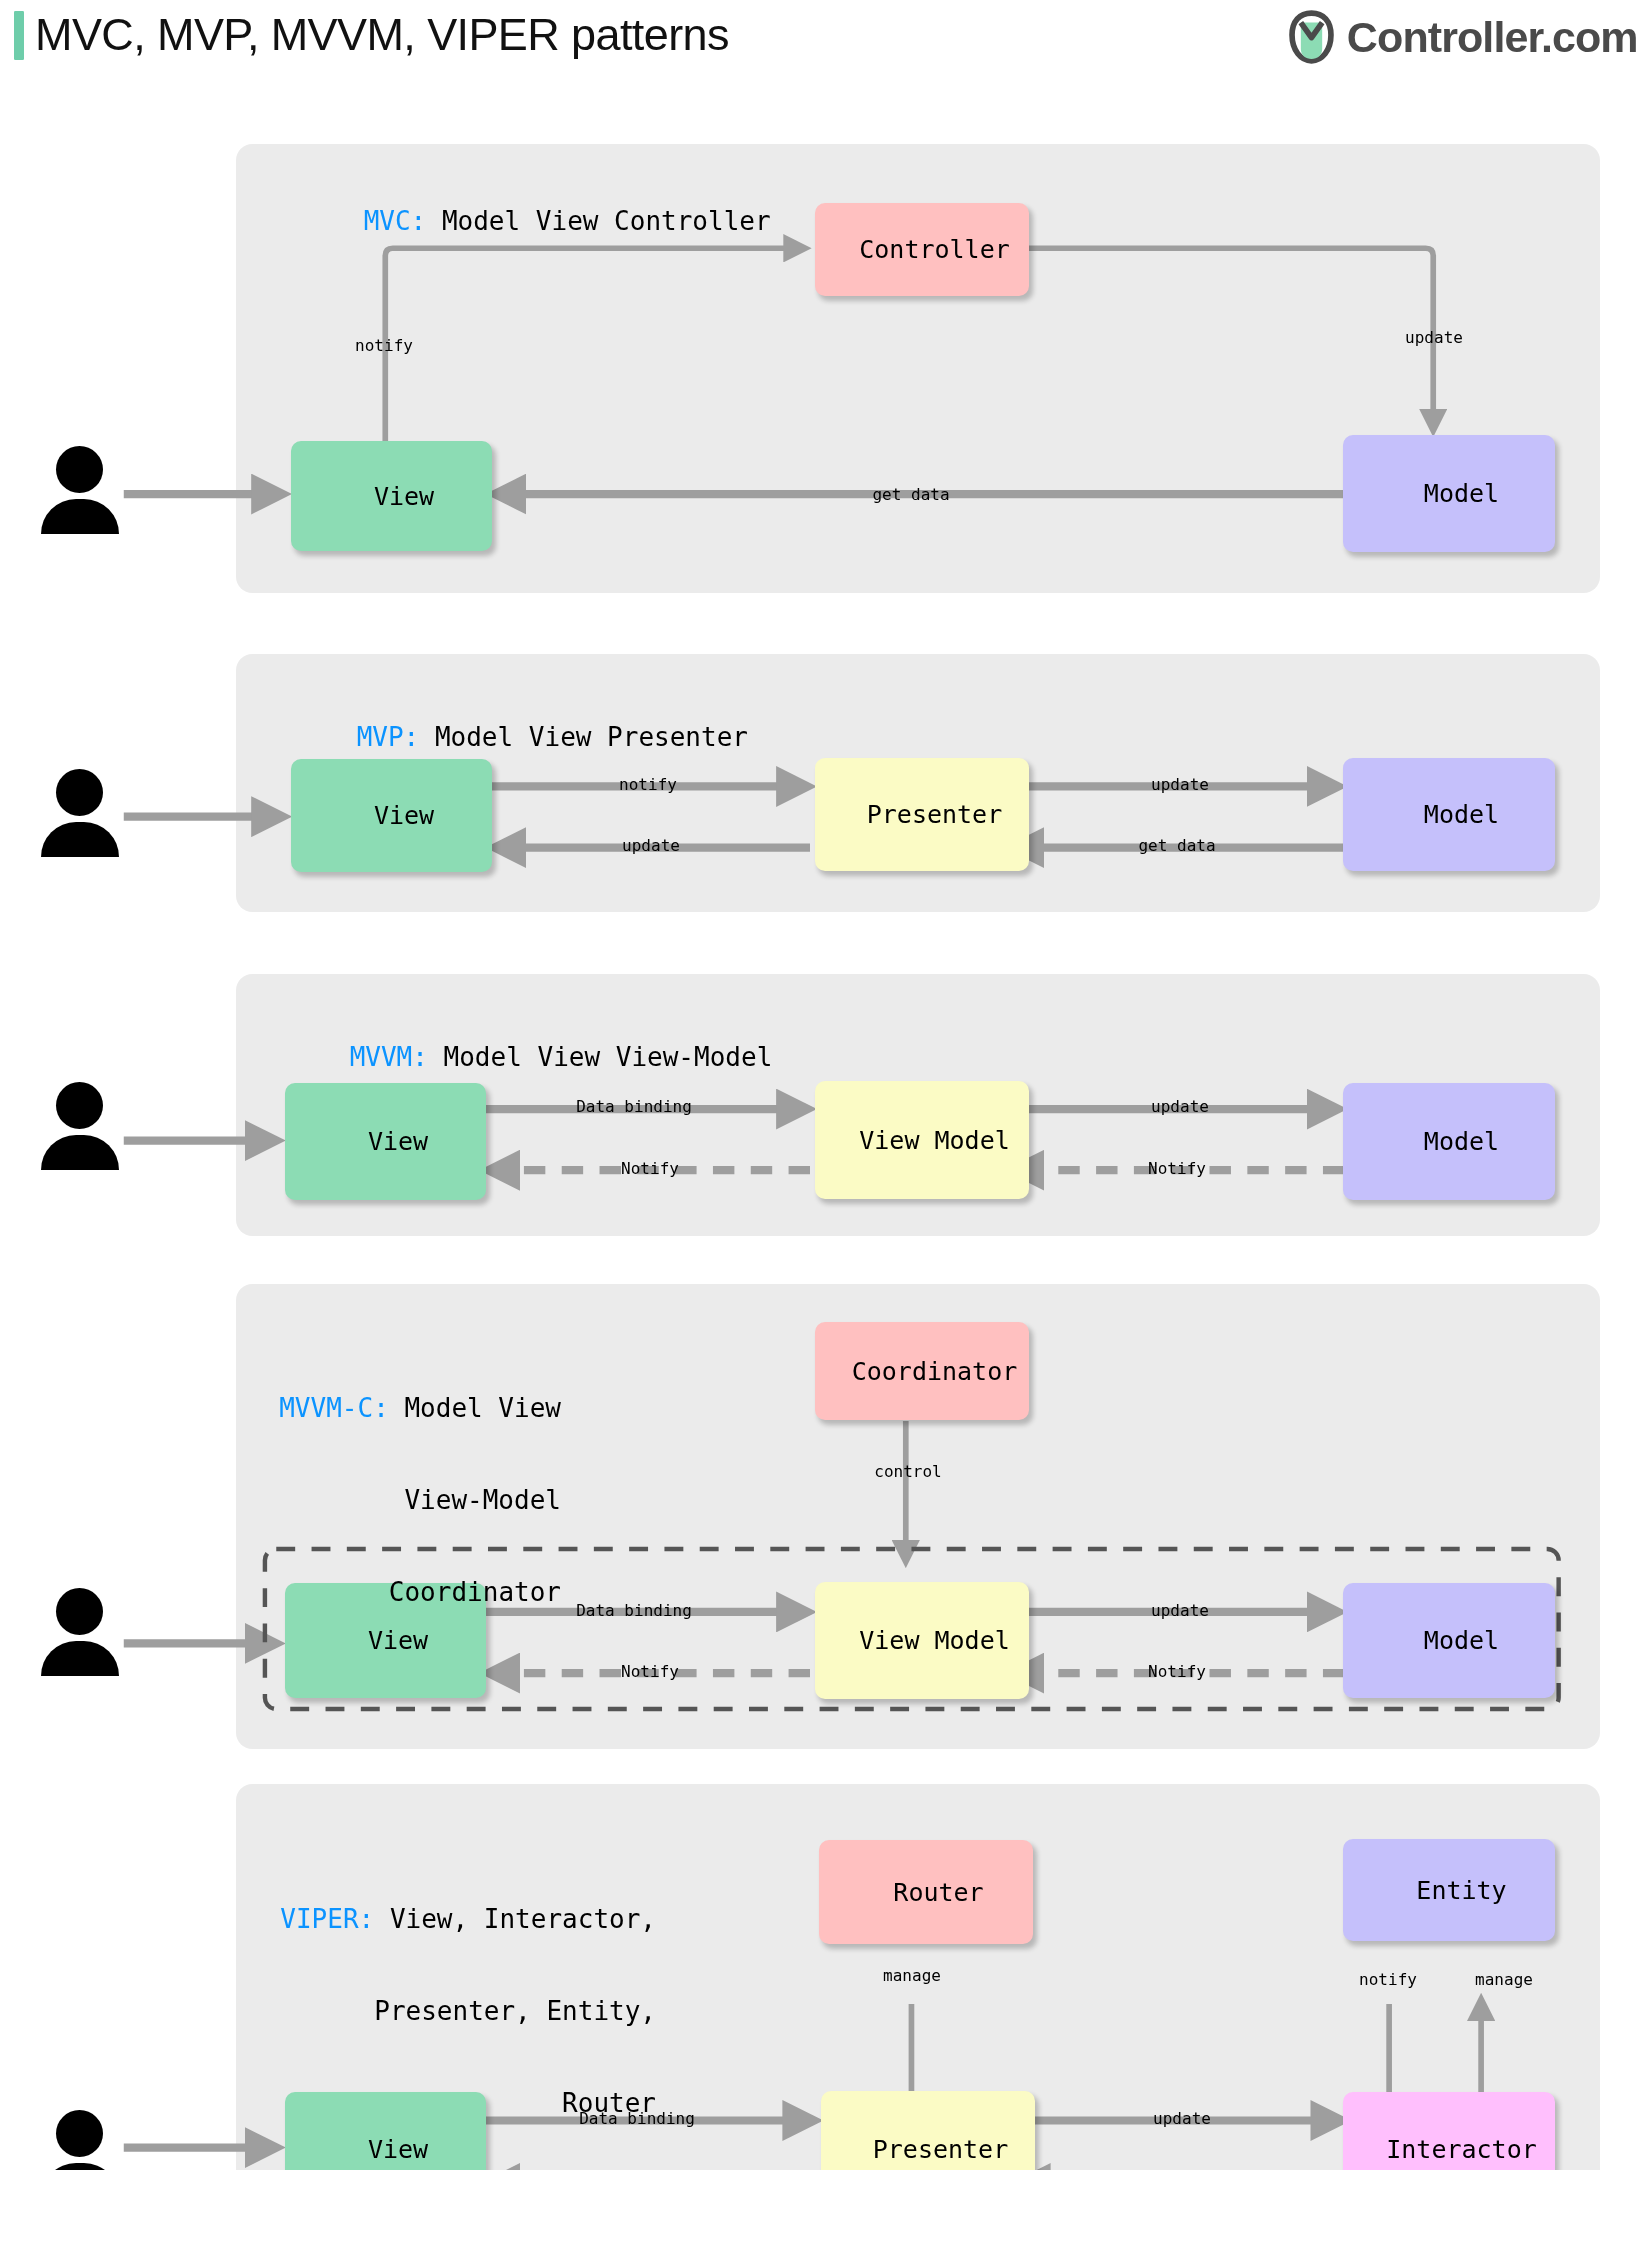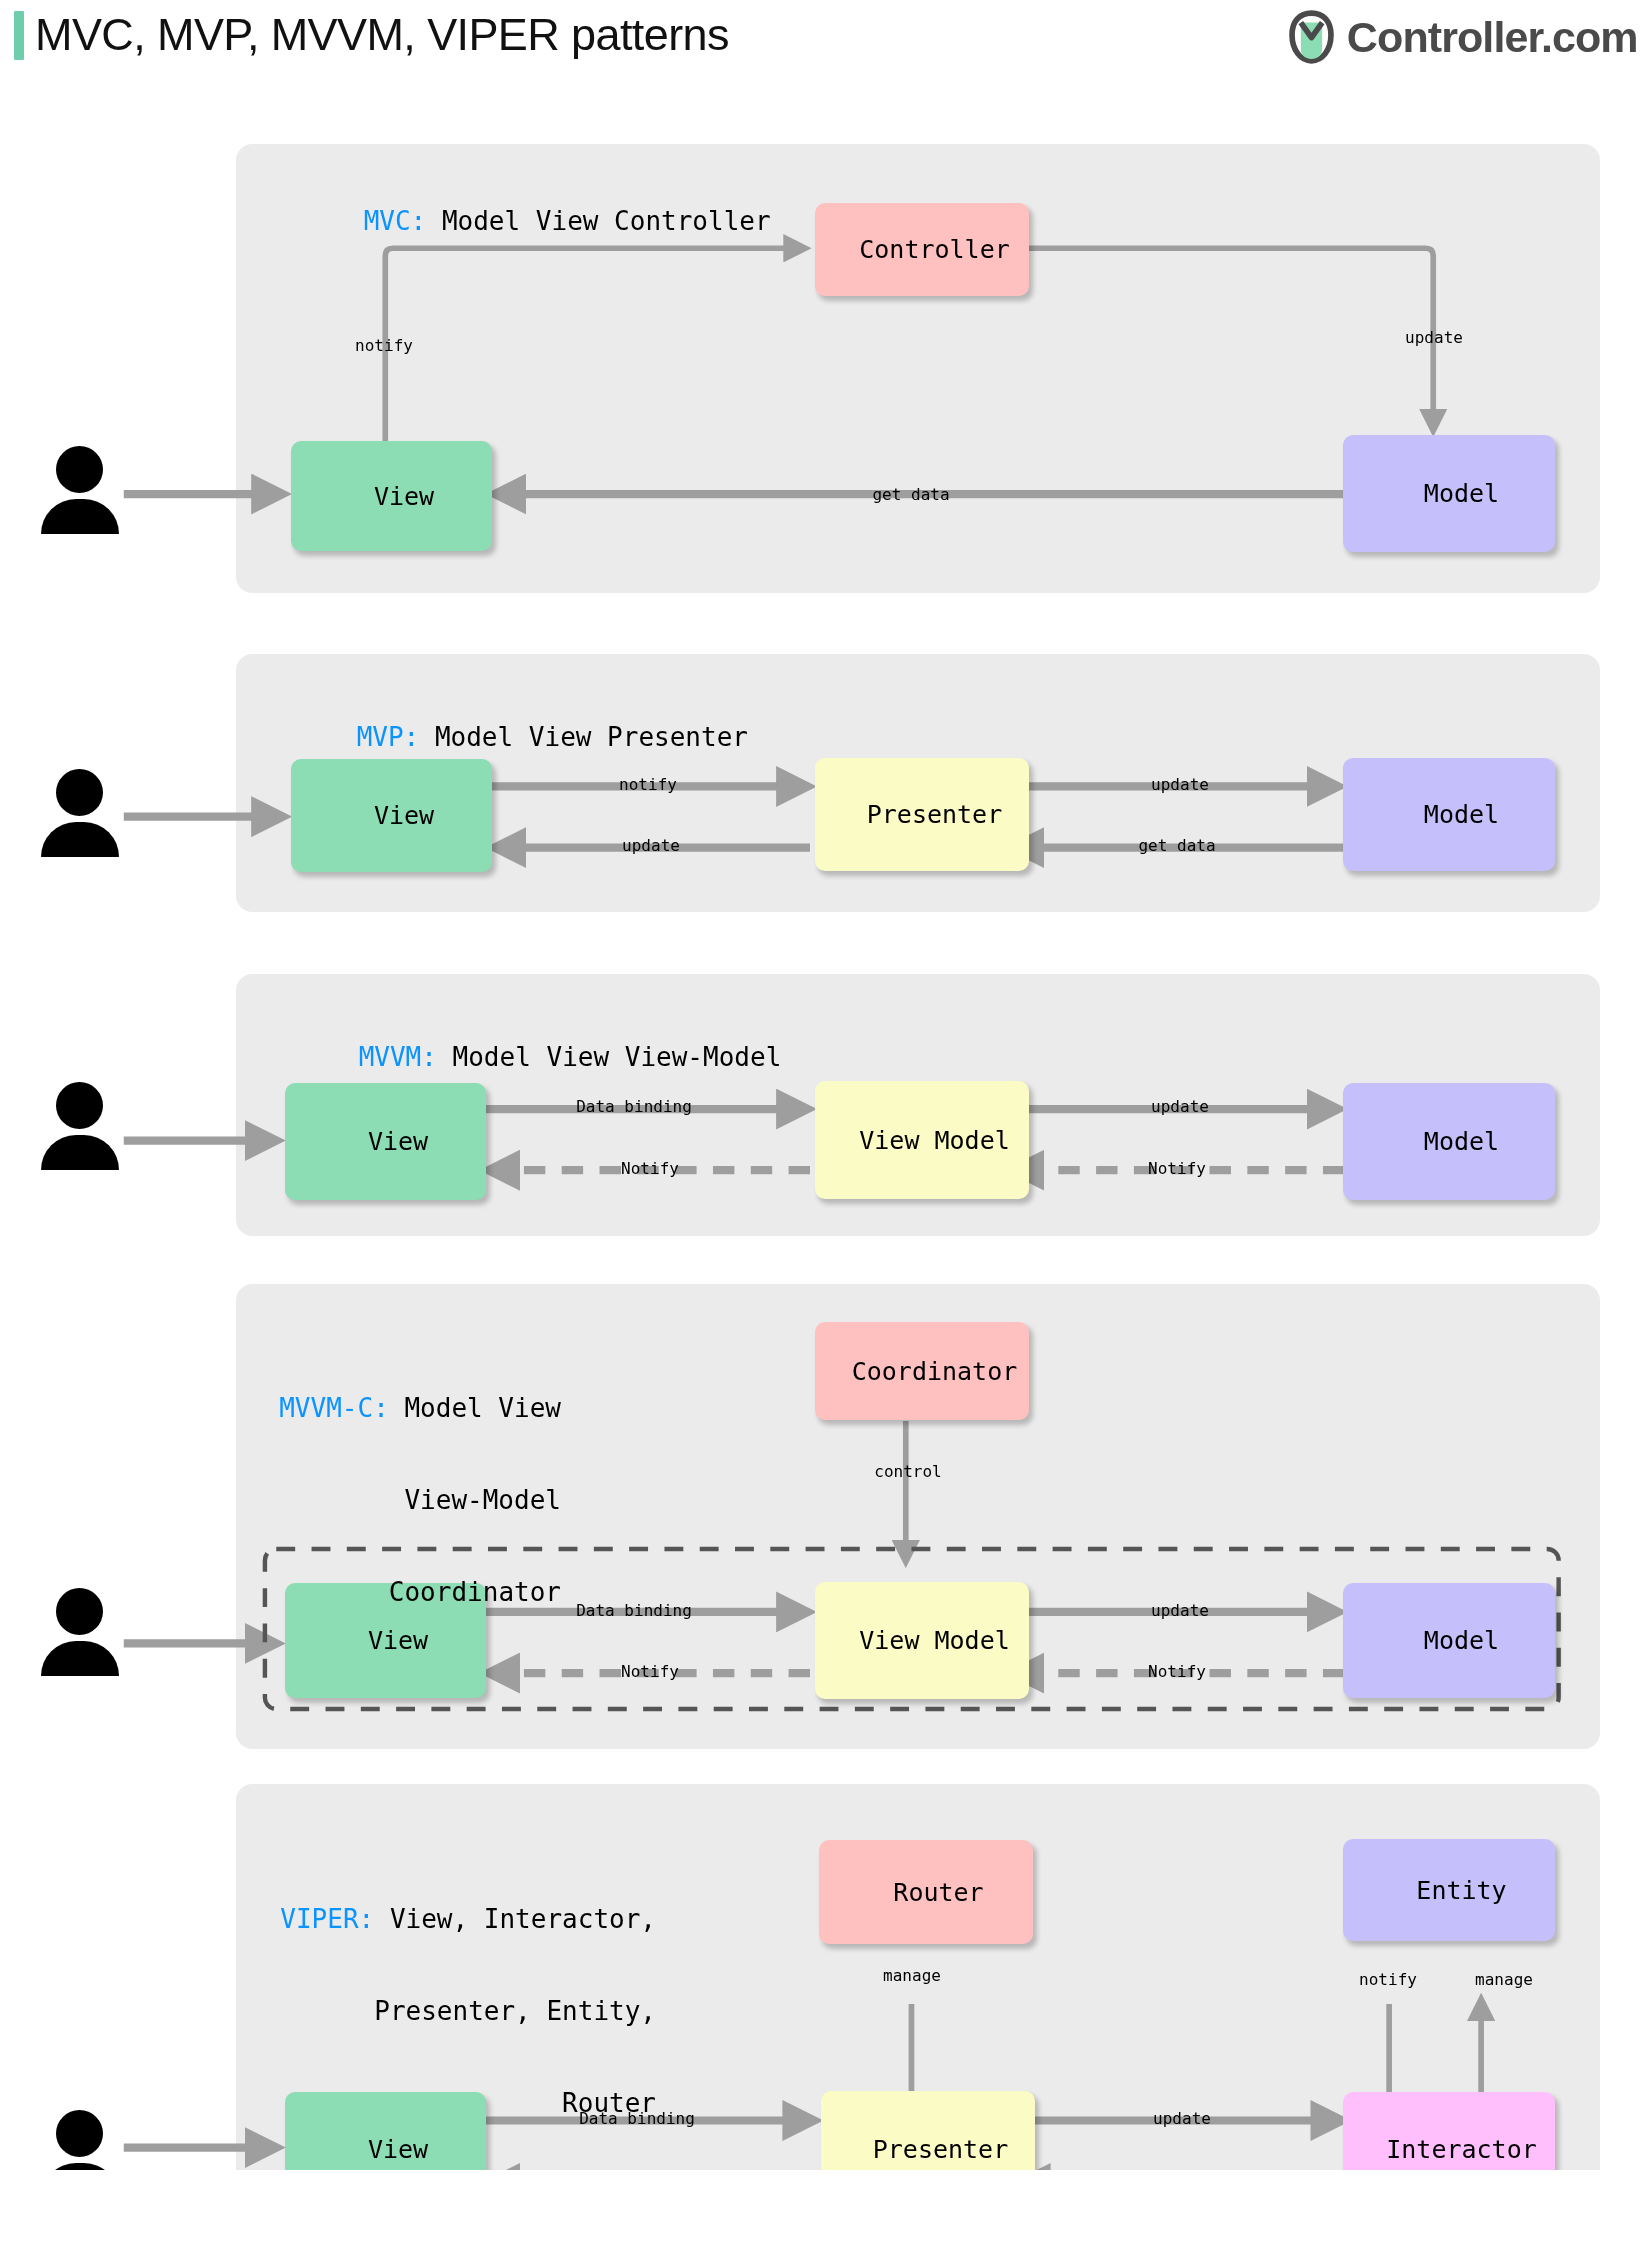--- a/index.html
+++ b/index.html
@@ -209,21 +209,21 @@
     </div>
 
   <div class="cap" style="left:294px;top:691px;">
     <span class="k">MVP:</span><span> </span><span>Model View Presenter</span>
   </div>
 
   <div class="cap" style="left:301px;top:175px;">
     <span class="k">MVC:</span><span> </span><span>Model View Controller</span>
   </div>
 
-  <div class="cap" style="left:296px;top:1011px;">
+  <div class="cap" style="left:287px;top:1011px;">
     <span class="k">MVVM:</span><span> </span><span>Model View View-Model</span>
   </div>
 
   <div class="cap ralign" style="left:277px;top:1332px;width:284px;">
     <div><span class="k">MVVM-C:</span><span> </span><span>Model View</span></div>
     <div>View-Model</div>
     <div>Coordinator</div>
   </div>
 
   <div class="cap ralign" style="left:265px;top:1843px;width:391px;">

